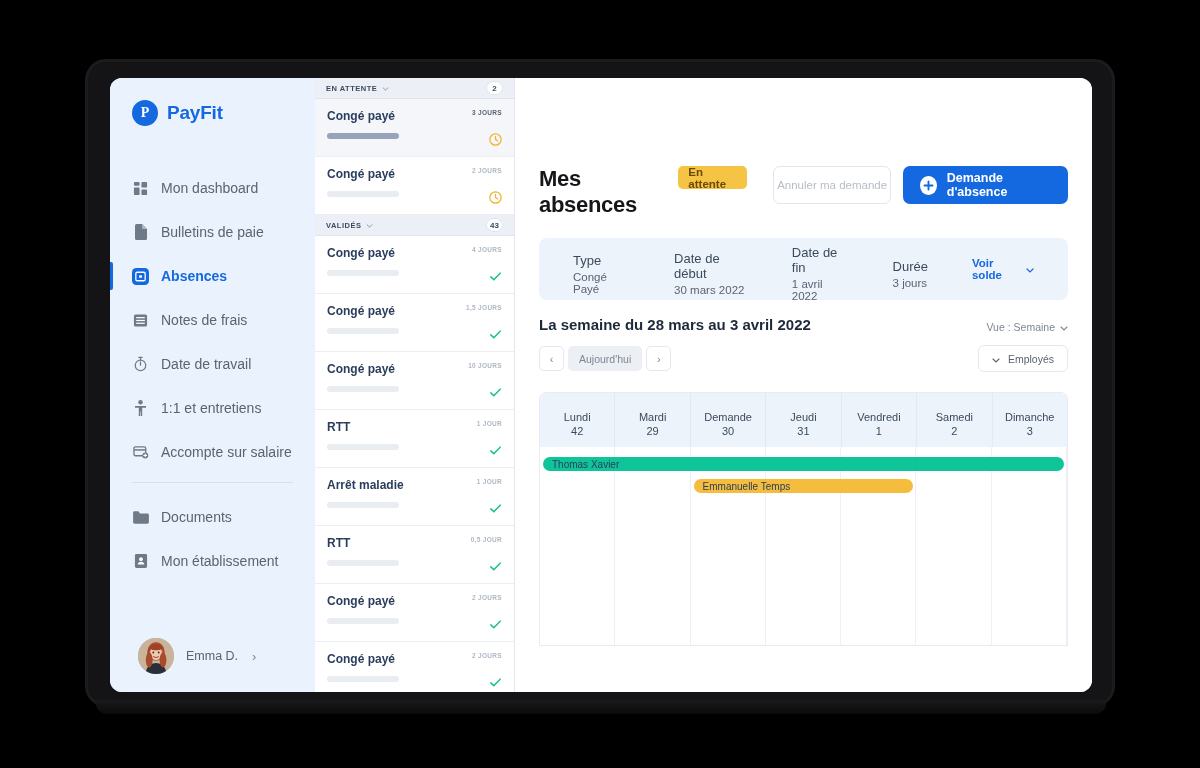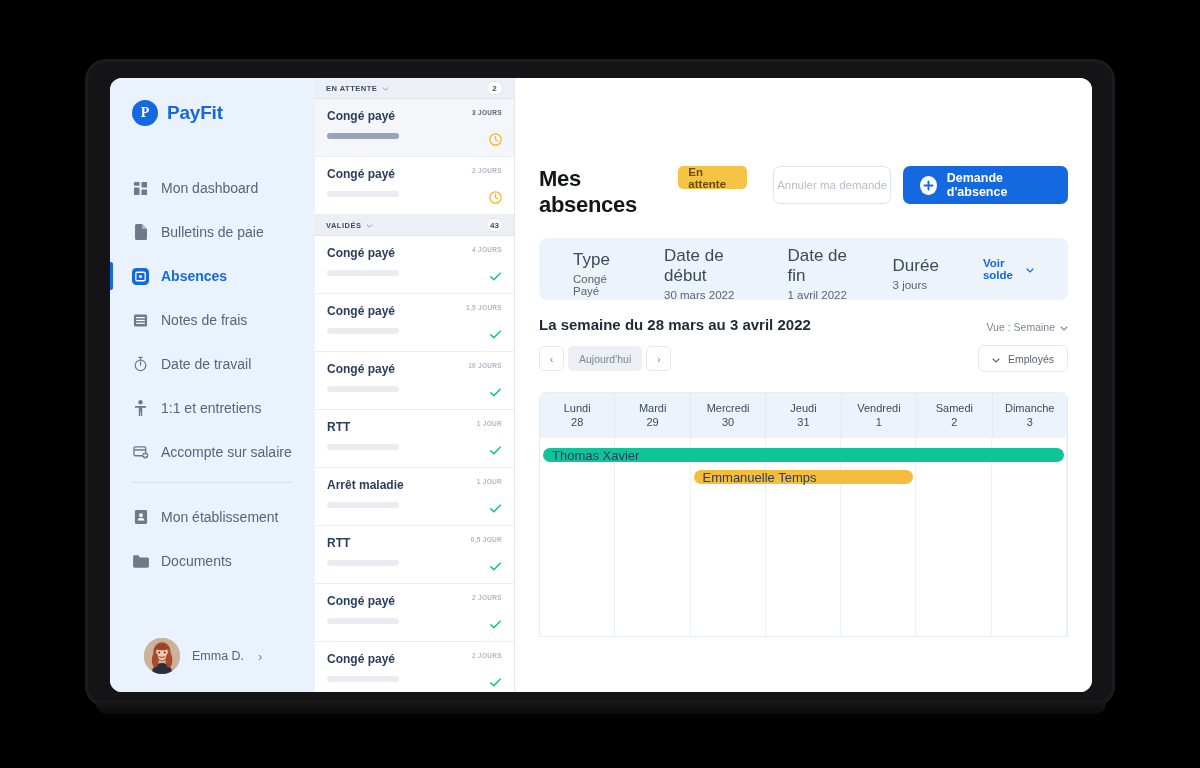--- a/index.html
+++ b/index.html
@@ -64,21 +64,21 @@
   .nav-item.active .nav-label { color:#1569E0; font-weight: bold; }
   .nav-item.active::before {
     content:""; position:absolute; left:0; top:2px; width:3px; height:28px;
     background:#1569E0; border-radius: 0 2px 2px 0;
   }
   .nav-icon { width:17px; height:17px; flex:0 0 17px; display:flex; align-items:center; justify-content:center; }
   .nav-icon svg { display:block; }
   .nav-sep { height:1px; background:#D3E0F2; margin: 14px 22px 18px 22px; }
 
   .profile {
-    position: absolute; left: 12px; bottom: 0; width: 100%;
+    position: absolute; left: 6px; bottom: 0; width: 100%;
     display:flex; align-items:center; gap: 12px;
     padding: 14px 0 18px 22px;
     cursor: pointer;
   }
   .avatar {
     width: 36px; height: 36px; border-radius: 50%;
     overflow: hidden; flex:0 0 36px;
     background: #BFA88E; position: relative;
   }
   .profile-name { font-size: 12.5px; color:#5A6472; }
@@ -156,21 +156,21 @@
     display:flex; align-items:center; justify-content:center;
   }
   .plus-circle svg { display:block; }
 
   .summary {
     margin-top: 20px; height: 62px;
     background:#EDF3FB; border-radius: 8px;
     display:flex; align-items:center; padding: 0 34px;
   }
   .sum-field { margin-right: 44px; }
-  .sum-label { font-size: 17px; color:#3C4A5C; margin-bottom: 3px; margin-top: 9px; }
+  .sum-label { font-size: 13px; color:#3C4A5C; margin-bottom: 3px; margin-top: 9px; }
   .sum-value { font-size: 11.5px; color:#5A6472; }
   .sum-link {
     margin-left:auto; font-size: 11.5px; color:#1569E0; font-weight:bold;
     display:flex; align-items:center; gap:6px; cursor:pointer;
   }
 
   .cal-head { margin-top: 16px; display:flex; align-items:flex-end; }
   .cal-title { font-size: 15px; font-weight:bold; color:#1E2A3A; }
   .cal-view {
     margin-left:auto; font-size: 10.5px; color:#7C8794;
@@ -192,34 +192,34 @@
   .emp-btn {
     margin-left:auto; height:27px; padding: 0 13px;
     border:1px solid #E4E8EE; border-radius:6px; background:#fff;
     display:flex; align-items:center; gap:8px;
     font-size: 10.5px; color:#5A6472; cursor:pointer;
   }
 
   .cal-grid { margin-top: 20px; border:1px solid #E8ECF2; border-radius: 7px 7px 0 0; overflow:hidden; }
   .cal-days { display:flex; background:#EDF3FB; }
   .cal-day {
-    flex:1; text-align:center; padding: 9px 0 10px 0;
+    flex:1; text-align:center; padding: 18px 0 10px 0;
     border-right: 1px solid #E2E9F3;
   }
   .cal-day:last-child { border-right: none; }
   .cal-day-name { font-size: 11px; color:#3C4A5C; margin-bottom: 2px; }
   .cal-day-num { font-size: 11px; color:#3C4A5C; }
   .cal-body { position: relative; height: 198px; display:flex; background:#fff; }
   .cal-col { flex:1; border-right:1px solid #EDF1F6; }
   .cal-col:last-child { border-right:none; }
   .cal-events { position:absolute; left:0; top:0; width:100%; height:100%; }
   .event {
     position:absolute; height: 14px; border-radius: 8px;
     display:flex; align-items:center; padding-left: 9px;
-    font-size: 13px; color:#2A3E5C; white-space:nowrap;
+    font-size: 10px; color:#2A3E5C; white-space:nowrap;
     cursor: pointer;
   }
 </style>
 </head>
 <body>
 
 <div class="stage">
   <div class="bezel"></div>
   <div class="bezel-foot"></div>
 
@@ -310,36 +310,36 @@
               <path d="M13 9.1v3M11.5 10.6h3" stroke="#fff" stroke-width="1.1" stroke-linecap="round"></path>
             </svg>
           </span>
           <span class="nav-label">Accompte sur salaire</span>
         </div>
 
         <div class="nav-sep"></div>
 
         <div class="nav-item">
           <span class="nav-icon">
+            <svg width="16" height="13" viewBox="0 0 17 14" fill="#6F7A89">
+              <path d="M0 2a1.6 1.6 0 0 1 1.6-1.6h4.1L7.4 2.6h8A1.6 1.6 0 0 1 17 4.2v7.9a1.6 1.6 0 0 1-1.6 1.6H1.6A1.6 1.6 0 0 1 0 12.1z"></path>
+            </svg>
+          </span>
+          <span class="nav-label">Documents</span>
+        </div>
+
+        <div class="nav-item">
+          <span class="nav-icon">
             <svg width="14" height="16" viewBox="0 0 15 17" fill="none">
               <rect x="1" y="1" width="13" height="15" rx="1.6" fill="#6F7A89"></rect>
               <circle cx="7.5" cy="6.6" r="2" fill="#fff"></circle>
               <path d="M4 12.2c0-1.9 1.6-2.8 3.5-2.8s3.5.9 3.5 2.8z" fill="#fff"></path>
             </svg>
           </span>
           <span class="nav-label">Mon établissement</span>
-        </div>
-
-        <div class="nav-item">
-          <span class="nav-icon">
-            <svg width="16" height="13" viewBox="0 0 17 14" fill="#6F7A89">
-              <path d="M0 2a1.6 1.6 0 0 1 1.6-1.6h4.1L7.4 2.6h8A1.6 1.6 0 0 1 17 4.2v7.9a1.6 1.6 0 0 1-1.6 1.6H1.6A1.6 1.6 0 0 1 0 12.1z"></path>
-            </svg>
-          </span>
-          <span class="nav-label">Documents</span>
         </div>
       </div>
 
       <div class="profile">
         <div class="avatar">
           <svg width="36" height="36" viewBox="0 0 36 36">
             <rect width="36" height="36" fill="#C9B49B"></rect>
             <ellipse cx="18" cy="13.5" rx="8.5" ry="9.5" fill="#B8553A"></ellipse>
             <ellipse cx="18" cy="15" rx="6" ry="7.2" fill="#F0C9AE"></ellipse>
             <path d="M7.5 36c.8-7.5 5-11 10.5-11s9.7 3.5 10.5 11z" fill="#2A2E38"></path>
@@ -523,28 +523,28 @@
               </svg>
           </span>
           <span>Employés</span>
         </div>
       </div>
 
       <div class="cal-grid">
         <div class="cal-days" id="calDays">
             <div class="cal-day">
               <div class="cal-day-name">Lundi</div>
-              <div class="cal-day-num">28</div>
+              <div class="cal-day-num">42</div>
             </div>
             <div class="cal-day">
               <div class="cal-day-name">Mardi</div>
               <div class="cal-day-num">29</div>
             </div>
             <div class="cal-day">
-              <div class="cal-day-name">Mercredi</div>
+              <div class="cal-day-name">Demande</div>
               <div class="cal-day-num">30</div>
             </div>
             <div class="cal-day">
               <div class="cal-day-name">Jeudi</div>
               <div class="cal-day-num">31</div>
             </div>
             <div class="cal-day">
               <div class="cal-day-name">Vendredi</div>
               <div class="cal-day-num">1</div>
             </div>

